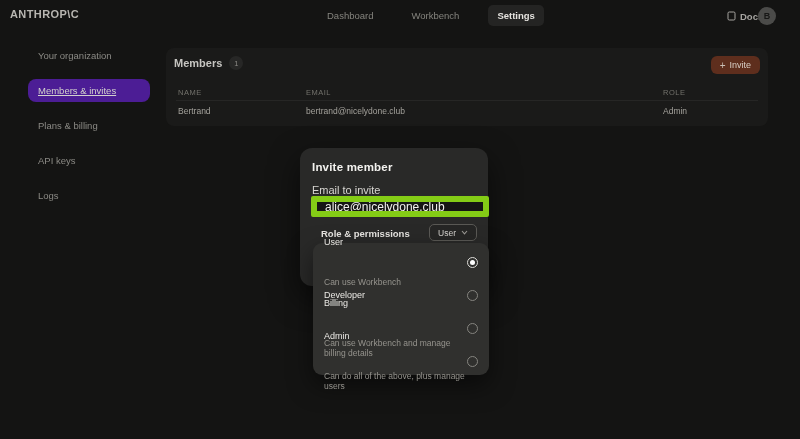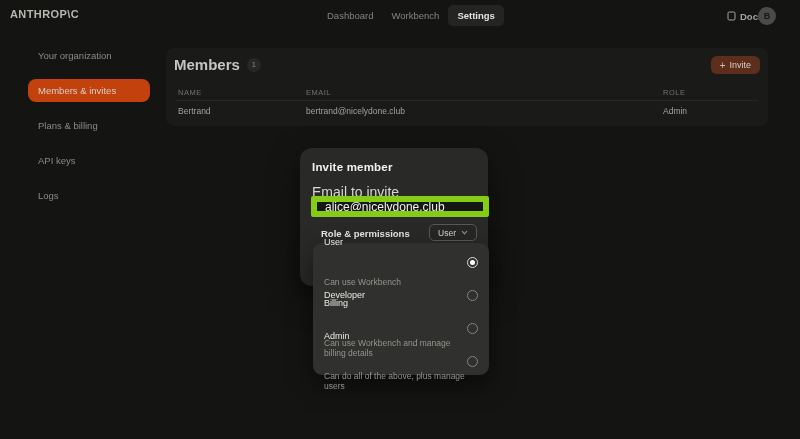--- a/index.html
+++ b/index.html
@@ -13,21 +13,21 @@
   }
 
   
   .topbar { position:absolute; left:0; top:0; width:800px; height:32px; }
   .logo {
     position:absolute; left:10px; top:8px;
     font-size:11px; font-weight:bold; letter-spacing:.4px; color:#b8b6b1;
   }
   .nav-tabs {
     position:absolute; left:318px; top:5px;
-    display:flex; align-items:center; gap:0;
+    display:flex; align-items:center; gap:20px;
   }
   .nav-tab {
     font-size:9.5px; color:#85847e; padding:5px 9px; border-radius:5px;
     white-space:nowrap; cursor:default;
   }
   .nav-tab.active { background:#242423; color:#e4e2de; font-weight:bold; }
   .docs-btn {
     position:absolute; left:720px; top:7px; height:18px;
     display:flex; align-items:center; gap:4px; padding:0 7px;
     border-radius:5px; color:#a6a4a0; font-size:9.5px; font-weight:bold;
@@ -38,31 +38,31 @@
     border-radius:50%; background:#4b4b49; color:#171716;
     font-size:9px; font-weight:bold; display:flex; align-items:center; justify-content:center;
   }
 
   
   .sidebar { position:absolute; left:28px; top:44px; width:122px; }
   .side-item {
     font-size:9.5px; color:#8b8a85; padding:5px 10px; border-radius:8px;
     white-space:nowrap; margin-bottom:12px; height:23px; display:flex; align-items:center;
   }
-  .side-item.active { background:#c2410c; color:#d2d1cd; }
+  .side-item.active { background:#4c1d95; color:#d2d1cd;text-decoration:underline; }
 
   
   .panel {
     position:absolute; left:166px; top:48px; width:602px; height:78px;
     background:#1a1a19; border-radius:8px;
   }
   .panel-head {
     position:absolute; left:8px; top:8px; display:flex; align-items:center; gap:7px;
   }
-  .panel-title { font-size:15px; font-weight:bold; color:#c6c5c1; }
+  .panel-title { font-size:11px; font-weight:bold; color:#c6c5c1; }
   .count-badge {
     width:14px; height:14px; border-radius:50%; background:#272726; color:#8b8a85;
     font-size:7.5px; display:flex; align-items:center; justify-content:center;
   }
   .invite-btn {
     position:absolute; right:8px; top:8px; height:18px;
     display:flex; align-items:center; gap:4px; padding:0 9px;
     border-radius:6px; background:#5e2e1d; color:#d7cdc4; font-size:9px;
   }
   .invite-plus { font-size:10px; color:#cbbfb5; }
@@ -81,21 +81,21 @@
   
   .modal {
     position:absolute; left:300px; top:148px; width:188px; height:138px;
     background:#292928; border-radius:12px;
     box-shadow:0 12px 30px rgba(0,0,0,.55);
   }
   .modal-title {
     position:absolute; left:12px; top:13px;
     font-size:11.5px; font-weight:bold; color:#f3f2ef; letter-spacing:.2px;
   }
-  .email-label { position:absolute; left:12px; top:36px; font-size:14px; color:#d8d6d2; }
+  .email-label { position:absolute; left:12px; top:36px; font-size:11px; color:#d8d6d2; }
   .email-input {
     position:absolute; left:11px; top:48px; width:178px; height:21px;
     background:#161615; border:6px solid #84cc16; border-radius:2px;
     color:#f1f0ec; font-size:12px; padding:0 8px; outline:none;
     font-family:"Liberation Sans", sans-serif;
   }
   .role-label { position:absolute; left:21px; top:80px; font-size:9.5px; color:#e7e5e1; font-weight:bold; }
   .role-dropdown {
     position:absolute; right:11px; top:76px; height:17px;
     display:flex; align-items:center; gap:5px; padding:0 8px;

